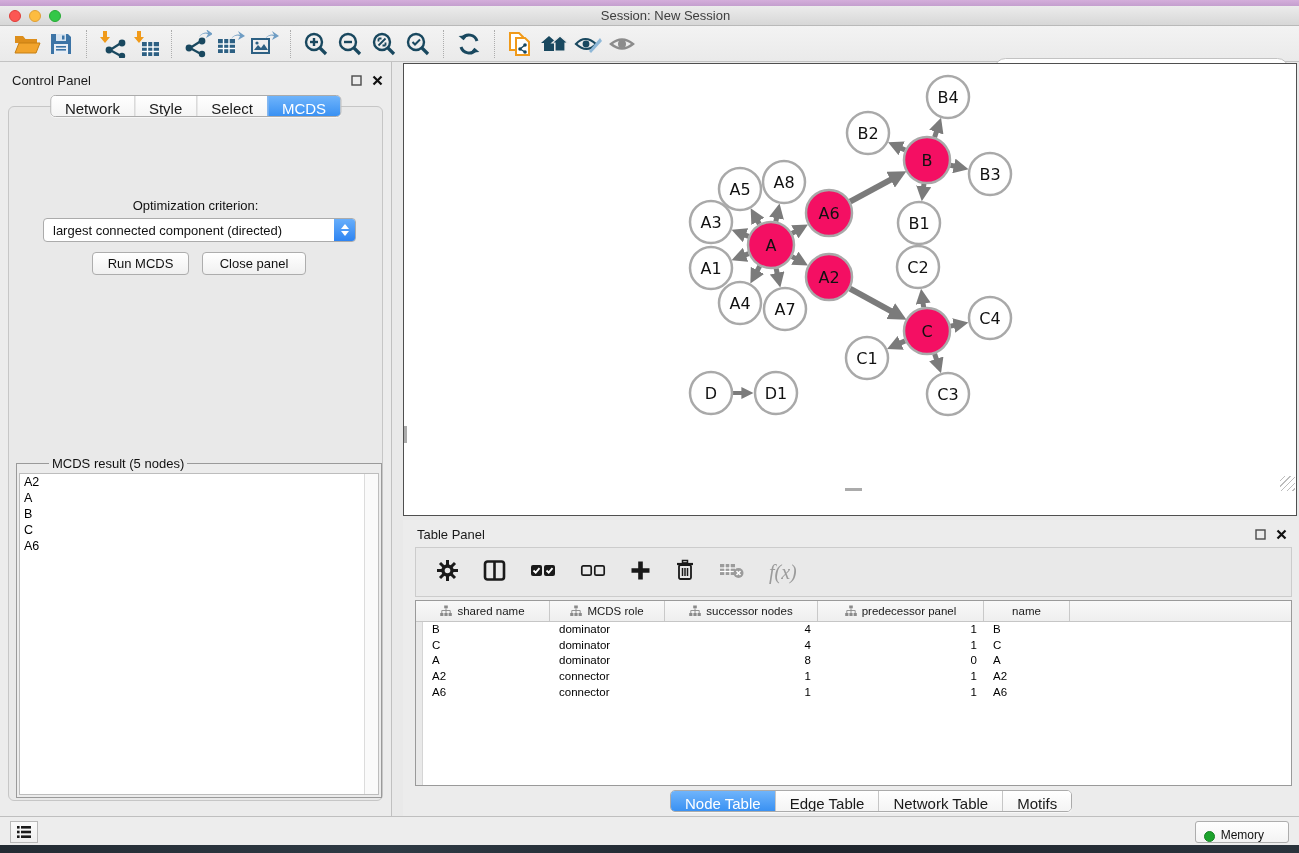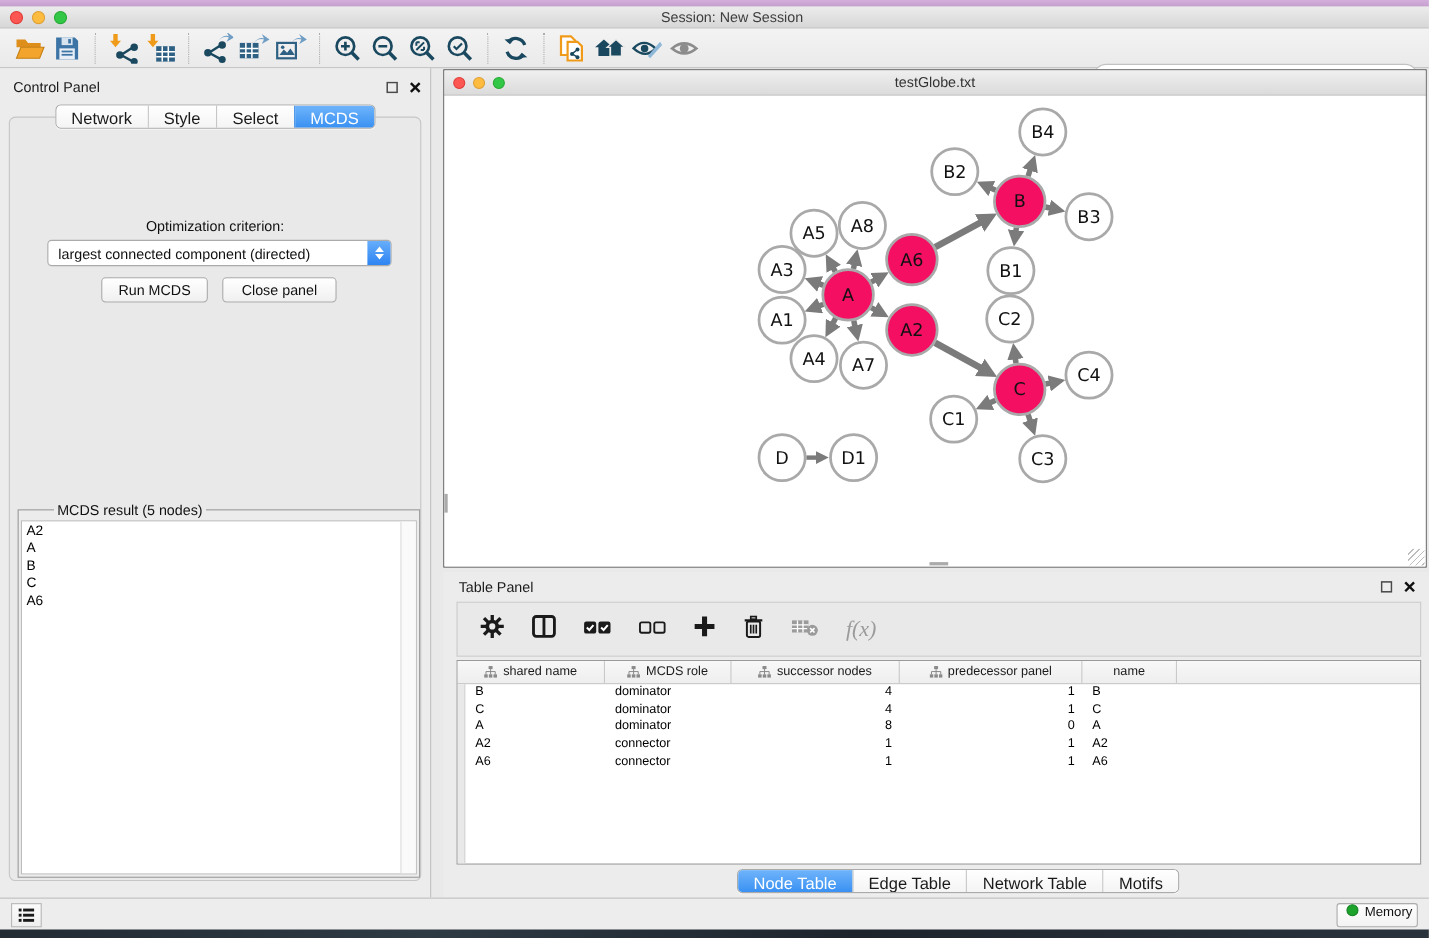--- a/index.html
+++ b/index.html
@@ -68,21 +68,21 @@
   .th.filler { flex:1; border-right:none; }
   .tr { display:flex; height:15.7px; }
   .td { font-size:11.5px; color:#000; line-height:15.7px; white-space:nowrap; overflow:hidden; }
   .td.left { padding-left:9px; text-align:left; }
   .td.right { padding-right:7px; text-align:right; }
   #tp-tabs { position:absolute; left:267px; top:270px; }
 
   
   #statusbar { left:0; top:816px; width:1299px; height:29px; background:#EDEDED; border-top:1px solid #BFBFBF; }
   #status-list-btn { position:absolute; left:10px; top:4px; width:28px; height:22px; background:linear-gradient(#FBFBFB,#EFEFEF); border:1px solid #B9B9B9; display:flex; align-items:center; justify-content:center; }
-  #memory-btn { position:absolute; right:10px; top:4px; height:22px; padding:0 4px 0 8px; background:linear-gradient(#FEFEFE,#F3F3F3); border:1px solid #ADADAD; border-radius:3px; display:flex; align-items:flex-start; gap:6px; font-size:12px; color:#111; }
+  #memory-btn { position:absolute; right:10px; top:4px; height:22px; padding:0 24px 0 8px; background:linear-gradient(#FEFEFE,#F3F3F3); border:1px solid #ADADAD; border-radius:3px; display:flex; align-items:flex-end; gap:6px; font-size:12px; color:#111; }
   #memory-dot { width:11px; height:11px; border-radius:50%; background:#1CA32C; border:1px solid #168224; }
   #desktop-bottom { left:0; top:845px; width:1299px; height:8px; background:linear-gradient(90deg,#232B33,#2E3A44 30%,#1E242C 60%,#2A333C); }
 </style>
 </head>
 <body>
 
 <div id="desktop-top" class="abs"></div>
 
 <div id="titlebar" class="abs">
   <div class="lights">
@@ -285,28 +285,20 @@
           <div class="mcds-item">B</div>
           <div class="mcds-item">C</div>
           <div class="mcds-item">A6</div>
         </div>
       <div class="track"></div>
     </div>
   </fieldset>
 </div>
 
 <div id="net-window" class="abs">
-  <div id="net-titlebar">
-    <div class="lights">
-      <span class="light red"></span>
-      <span class="light yellow"></span>
-      <span class="light green"></span>
-    </div>
-    <div class="title">testGlobe.txt</div>
-  </div>
   <div id="net-canvas">
     <svg id="graph-svg" width="892" height="428" viewBox="0 0 892 428">
         <defs>
           <marker id="arr" viewBox="0 0 10 10" refX="6" refY="5" markerWidth="3" markerHeight="3" orient="auto">
             <path d="M0,0 L10,5 L0,10 z" fill="#7B7B7B"></path>
           </marker>
         </defs>
         <line x1="344.5900931847508" y1="189.59046427917886" x2="333.1448912844574" y2="193.97779167429132" stroke="#7B7B7B" stroke-width="5" marker-end="url(#arr)"></line>
         <line x1="344.5900931847508" y1="172.40953572082114" x2="333.1448912844574" y2="168.02220832570868" stroke="#7B7B7B" stroke-width="5" marker-end="url(#arr)"></line>
         <line x1="355.6869454915068" y1="202.1663600481486" x2="349.1985635932421" y2="214.30591327715996" stroke="#7B7B7B" stroke-width="5" marker-end="url(#arr)"></line>

